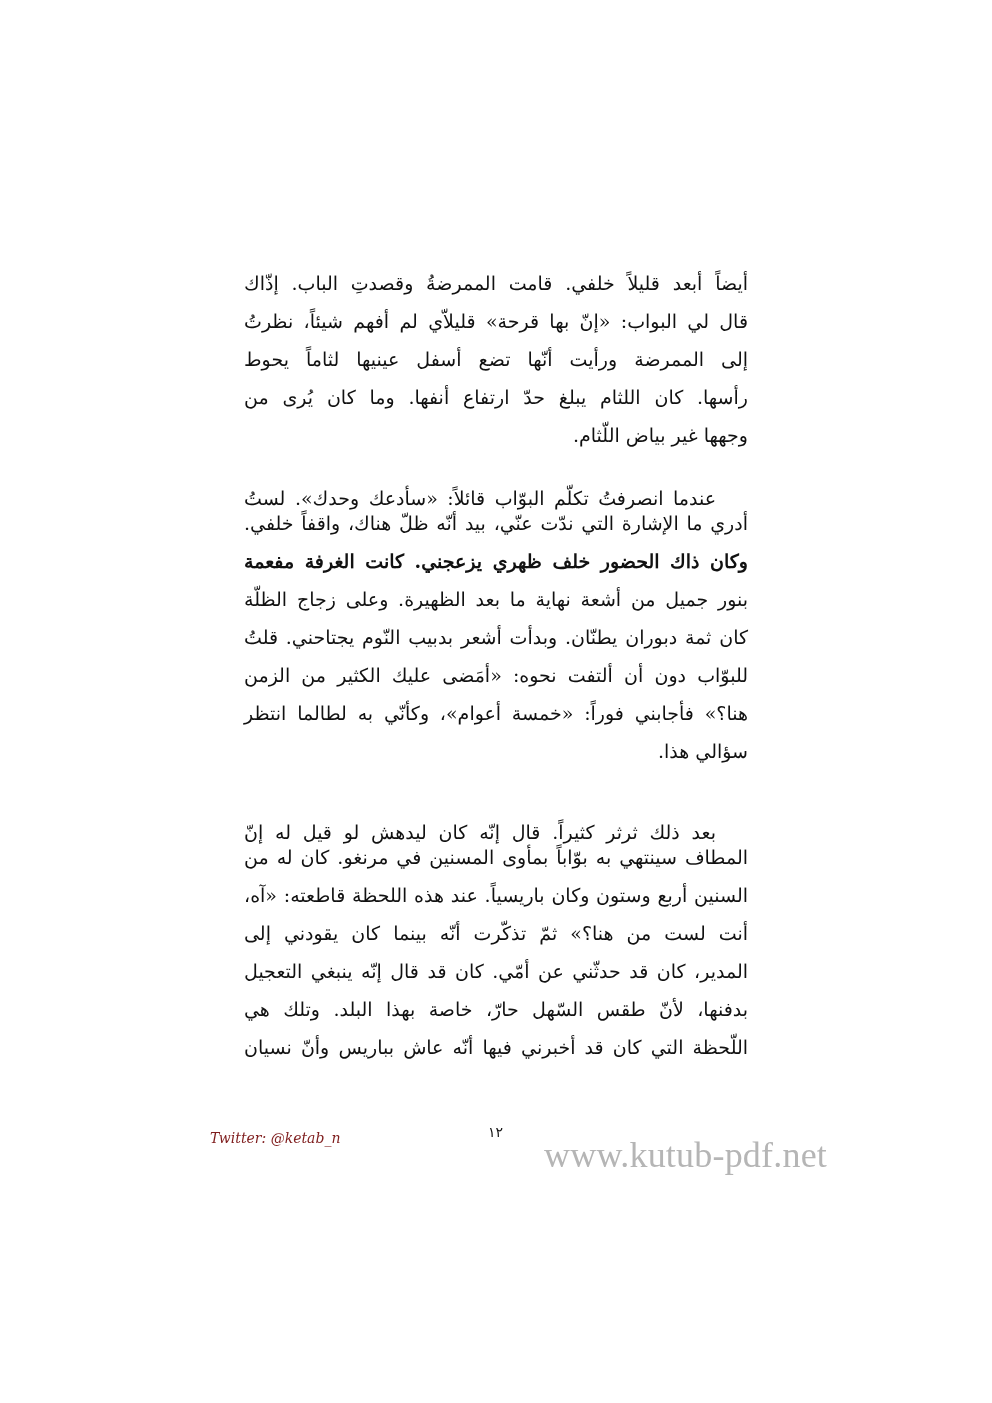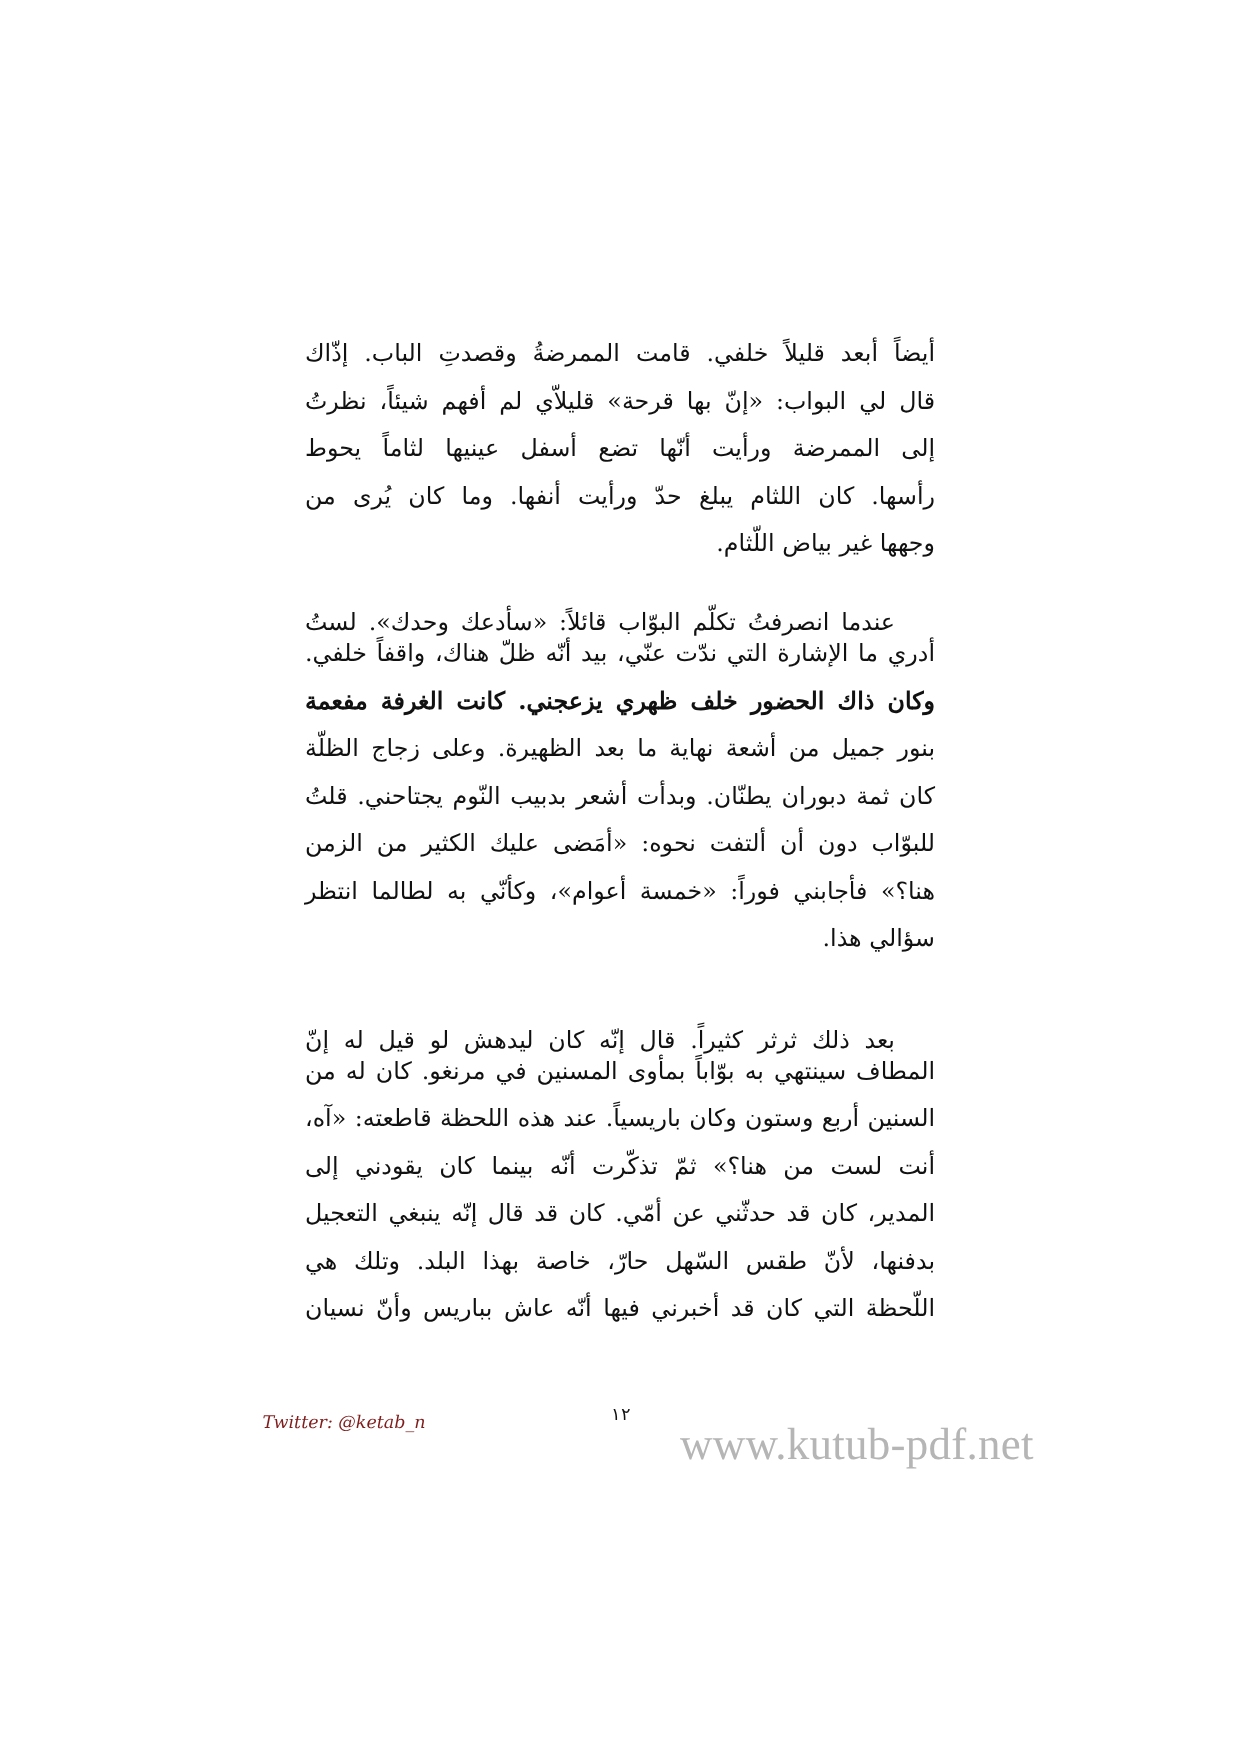--- a/index.html
+++ b/index.html
@@ -26,39 +26,39 @@
     }
     .line.last { text-align-last: right; }
     .line.indent { padding-right: 32px; width: 472px; margin-top: 13px; }
     .footer-twitter {
       position: absolute; left: 210px; top: 1130px;
       font-family: "DejaVu Serif", serif; font-style: italic;
       font-size: 14px; color: #7f1d1d;
     }
     .footer-page {
       position: absolute; left: 488px; top: 1124px;
-      font-family: Liberation Mono, monospace; font-size: 14px; color: #111;
+      font-family: Liberation Sans, sans-serif; font-size: 14px; color: #111;
       direction: rtl;
     }
     .footer-site {
       position: absolute; left: 544px; top: 1134px;
       font-family: Liberation Serif, serif; font-size: 36px; color: #b5b5b5;
       letter-spacing: 0.2px;
     }
   </style>
 </head>
 <body>
 
 <div class="page">
   <div class="text-block" style="top:0;">
 
     <div class="line" style="top:266px;">أيضاً أبعد قليلاً خلفي. قامت الممرضةُ وقصدتِ الباب. إذّاك</div>
     <div class="line" style="top:304px;">قال لي البواب: «إنّ بها قرحة» قليلاّي لم أفهم شيئاً، نظرتُ</div>
     <div class="line" style="top:342px;">إلى الممرضة ورأيت أنّها تضع أسفل عينيها لثاماً يحوط</div>
-    <div class="line" style="top:380px;">رأسها. كان اللثام يبلغ حدّ ورأيت أنفها. وما كان يُرى من</div>
+    <div class="line" style="top:380px;">رأسها. كان اللثام يبلغ حدّ ارتفاع أنفها. وما كان يُرى من</div>
     <div class="line last" style="top:418px;">وجهها غير بياض اللّثام.</div>
 
     <div class="line indent" style="top:468px;">عندما انصرفتُ تكلّم البوّاب قائلاً: «سأدعك وحدك». لستُ</div>
     <div class="line" style="top:506px;">أدري ما الإشارة التي ندّت عنّي، بيد أنّه ظلّ هناك، واقفاً خلفي.</div>
     <div class="line" style="top:544px;font-weight:bold;">وكان ذاك الحضور خلف ظهري يزعجني. كانت الغرفة مفعمة</div>
     <div class="line" style="top:582px;">بنور جميل من أشعة نهاية ما بعد الظهيرة. وعلى زجاج الظلّة</div>
     <div class="line" style="top:620px;">كان ثمة دبوران يطنّان. وبدأت أشعر بدبيب النّوم يجتاحني. قلتُ</div>
     <div class="line" style="top:658px;">للبوّاب دون أن ألتفت نحوه: «أمَضى عليك الكثير من الزمن</div>
     <div class="line" style="top:696px;">هنا؟» فأجابني فوراً: «خمسة أعوام»، وكأنّي به لطالما انتظر</div>
     <div class="line last" style="top:734px;">سؤالي هذا.</div>

